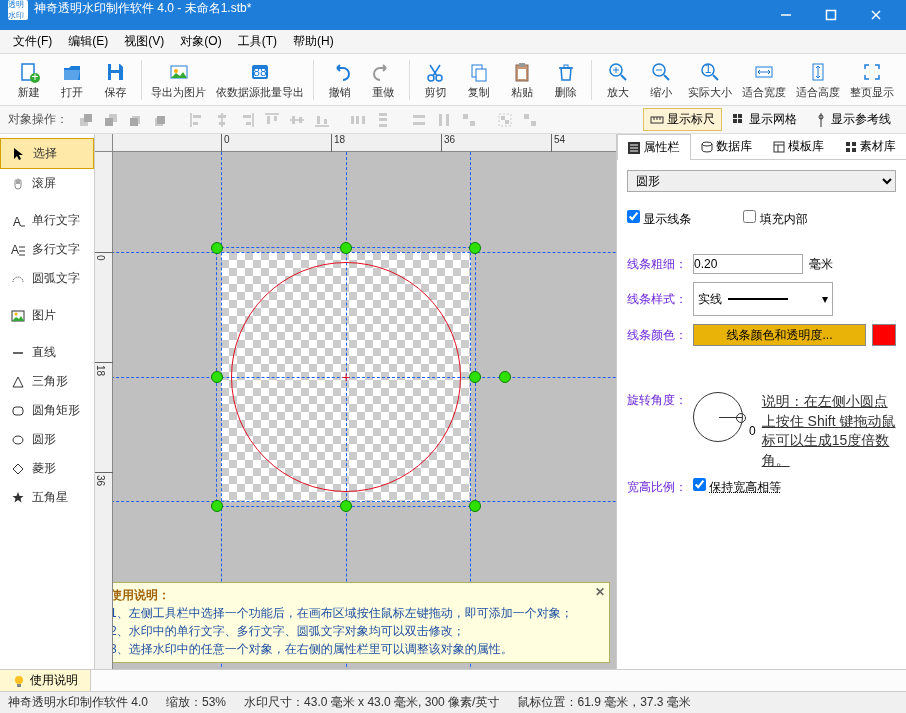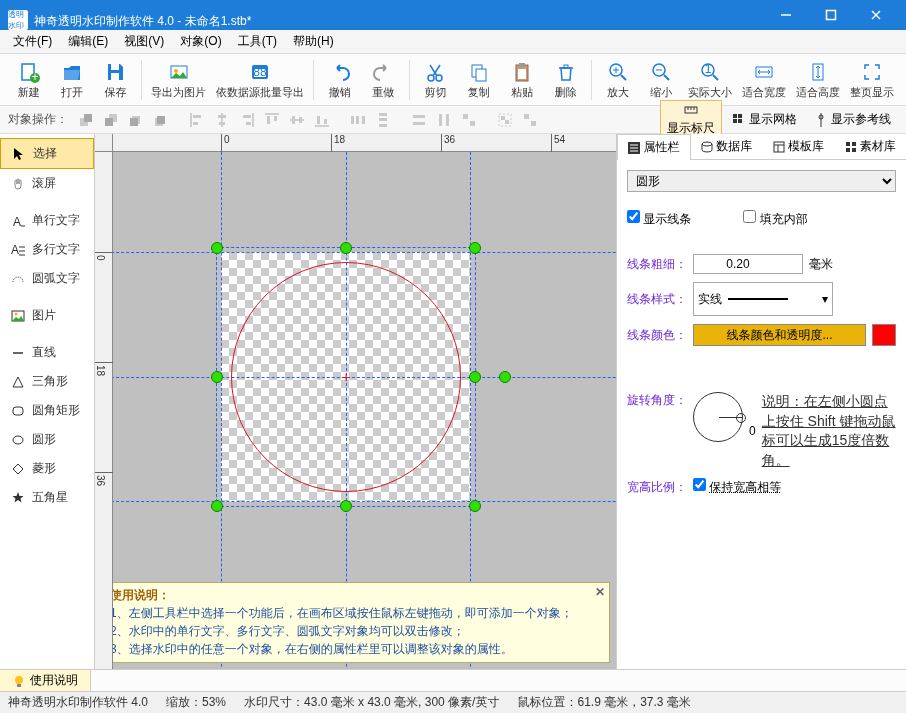--- a/index.html
+++ b/index.html
@@ -1,33 +1,33 @@
 <!DOCTYPE html>
 <html><head>
 <meta charset="utf-8">
 <style>
 * { margin: 0; padding: 0; box-sizing: border-box; font-family: "Microsoft YaHei", sans-serif; font-size: 12px; }
 body { width: 906px; height: 713px; background: #fff; overflow: hidden; display: flex; flex-direction: column; }
-.titlebar { background: #1e7dd8; color: #fff; height: 30px; display: flex; align-items: flex-end; padding: 0 8px; }
+.titlebar { background: #1e7dd8; color: #fff; height: 30px; display: flex; align-items: flex-start; padding: 0 8px; }
 .titlebar .logo { width: 20px; height: 20px; background: #fff; color: #1e7dd8; font-size: 8px; display: flex; align-items: center; justify-content: center; margin-right: 6px; border-radius: 2px; }
 .titlebar .title { flex: 1; }
 .titlebar .winbtn { width: 45px; height: 30px; display: flex; align-items: center; justify-content: center; cursor: pointer; }
 .menubar { background: #f5f5f5; height: 24px; display: flex; align-items: center; padding: 0 5px; border-bottom: 1px solid #ddd; }
 .menubar .menu-item { padding: 3px 8px; cursor: pointer; }
 .toolbar-main { background: #fcfcfc; height: 52px; display: flex; align-items: center; padding: 0 8px; gap: 2px; border-bottom: 1px solid #ddd; }
 .tb-btn { display: flex; flex-direction: column; align-items: center; justify-content: center; width: 44px; height: 48px; cursor: pointer; }
 .tb-btn .ico { width: 24px; height: 24px; display: flex; align-items: center; justify-content: center; }
 .tb-btn .lbl { font-size: 11px; color: #333; margin-top: 1px; white-space: nowrap; }
 .tb-btn.wide { width: auto; padding: 0 4px; }
 .tb-sep { width: 1px; height: 40px; background: #ddd; margin: 0 3px; }
 .toolbar2 { background: #f7f7f7; height: 28px; display: flex; align-items: center; padding: 0 8px; gap: 3px; border-bottom: 1px solid #ddd; }
 .tb2-label { color: #555; margin-right: 4px; }
 .tb2-btn { width: 22px; height: 22px; display: flex; align-items: center; justify-content: center; cursor: pointer; opacity: 0.4; }
 .tb2-toggle { display: flex; align-items: center; gap: 3px; padding: 2px 6px; cursor: pointer; border: 1px solid transparent; }
-.tb2-toggle.on { background: #fff3d6; border-color: #e0c060; flex-direction: column; }
+.tb2-toggle.on { background: #fff3d6; border-color: #e0c060; }
 .main-area { flex: 1; display: flex; overflow: hidden; }
 .left-tools { width: 95px; background: #fff; border-right: 1px solid #ccc; padding-top: 4px; }
 .lt-item { display: flex; align-items: center; gap: 6px; padding: 6px 10px; cursor: pointer; color: #333; }
 .lt-item.selected { background: #ffe9a8; border: 1px solid #d6a000; }
 .lt-item .ico { width: 16px; height: 16px; display: flex; align-items: center; justify-content: center; }
 .canvas-wrap { flex: 1; display: flex; flex-direction: column; background: #c0c0c0; position: relative; }
 .ruler-corner { position: absolute; top: 0; left: 0; width: 18px; height: 18px; background: #f0f0f0; border-right: 1px solid #888; border-bottom: 1px solid #888; z-index: 3; }
 .ruler-h { position: absolute; top: 0; left: 18px; right: 0; height: 18px; background: #f0f0f0; border-bottom: 1px solid #888; z-index: 2; display: flex; }
 .ruler-h .tick { position: absolute; top: 0; font-size: 10px; color: #333; border-left: 1px solid #666; height: 18px; padding-left: 2px; }
 .ruler-v { position: absolute; top: 18px; left: 0; bottom: 0; width: 18px; background: #f0f0f0; border-right: 1px solid #888; z-index: 2; }
@@ -46,21 +46,21 @@
 .hint-title { color: #a16207; font-weight: bold; }
 .hint-line { color: #2050a0; line-height: 1.5; }
 .right-panel { width: 290px; background: #fff; border-left: 1px solid #ccc; display: flex; flex-direction: column; }
 .rp-tabs { display: flex; height: 26px; border-bottom: 1px solid #ccc; }
 .rp-tab { flex: 1; display: flex; align-items: center; justify-content: center; gap: 3px; cursor: pointer; font-size: 11px; }
 .rp-tab.active { background: #fff; border: 1px solid #ccc; border-bottom: none; margin-bottom: -1px; }
 .rp-body { flex: 1; padding: 10px; }
 .shape-select { width: 100%; height: 22px; border: 1px solid #aaa; padding: 0 4px; margin-bottom: 10px; }
 .prop-row { display: flex; align-items: center; margin: 8px 0; gap: 6px; }
 .prop-label { width: 60px; text-align: right; color: #6d28d9; }
-.num-input { width: 110px; height: 20px; border: 1px solid #aaa; text-align: center; padding-right: 20px; position: relative; }
+.num-input { width: 110px; height: 20px; border: 1px solid #aaa; text-align: left; padding-right: 20px; position: relative; }
 .style-select { width: 140px; height: 20px; border: 1px solid #aaa; display: flex; align-items: center; padding: 16px 4px; gap: 6px; }
 .color-btn { flex: 1; height: 22px; border: 1px solid #888; background: #eab308; cursor: pointer; }
 .color-swatch { width: 24px; height: 22px; background: #ff0000; border: 1px solid #888; }
 .rotate-dial { width: 50px; height: 50px; border: 1px solid #333; border-radius: 50%; position: relative; }
 .rotate-dial::after { content: ""; position: absolute; top: 24px; left: 25px; width: 24px; height: 1px; background: #333; }
 .rotate-dial::before { content: ""; position: absolute; top: 20px; right: -4px; width: 8px; height: 8px; border: 1px solid #333; border-radius: 50%; }
 .desc-text { font-size: 14px; color: #333; line-height: 1.4; text-decoration: underline; }
 .bottom-bar { background: #fcfcfc; height: 22px; border-top: 1px solid #ccc; display: flex; align-items: center; }
 .help-btn { display: flex; align-items: center; gap: 4px; padding: 0 12px; height: 100%; background: #fff8d0; border-right: 1px solid #ccc; cursor: pointer; }
 .statusbar { background: #f0f0f0; height: 22px; border-top: 1px solid #ccc; display: flex; align-items: center; padding: 0 8px; gap: 18px; font-size: 11px; color: #333; }

